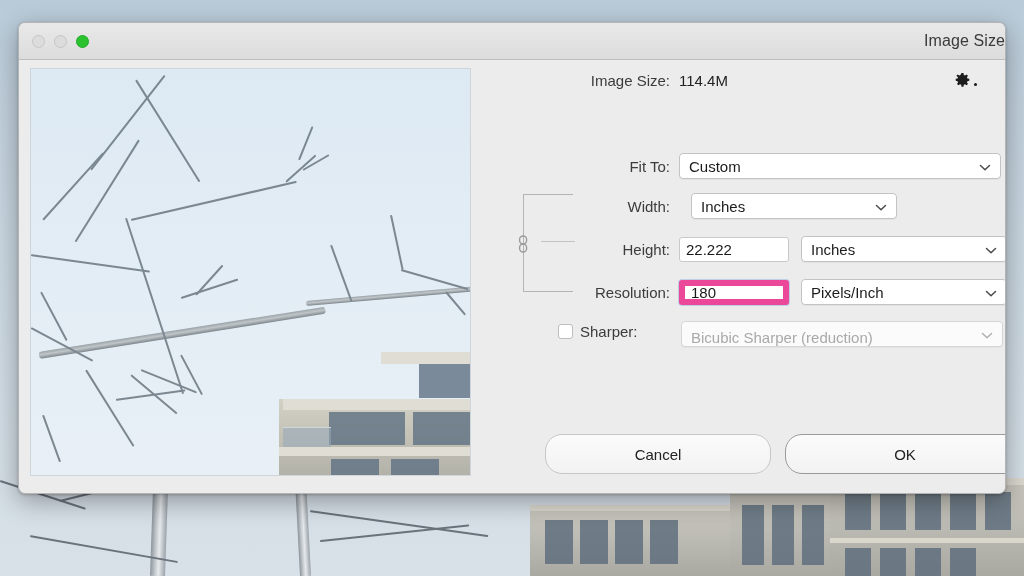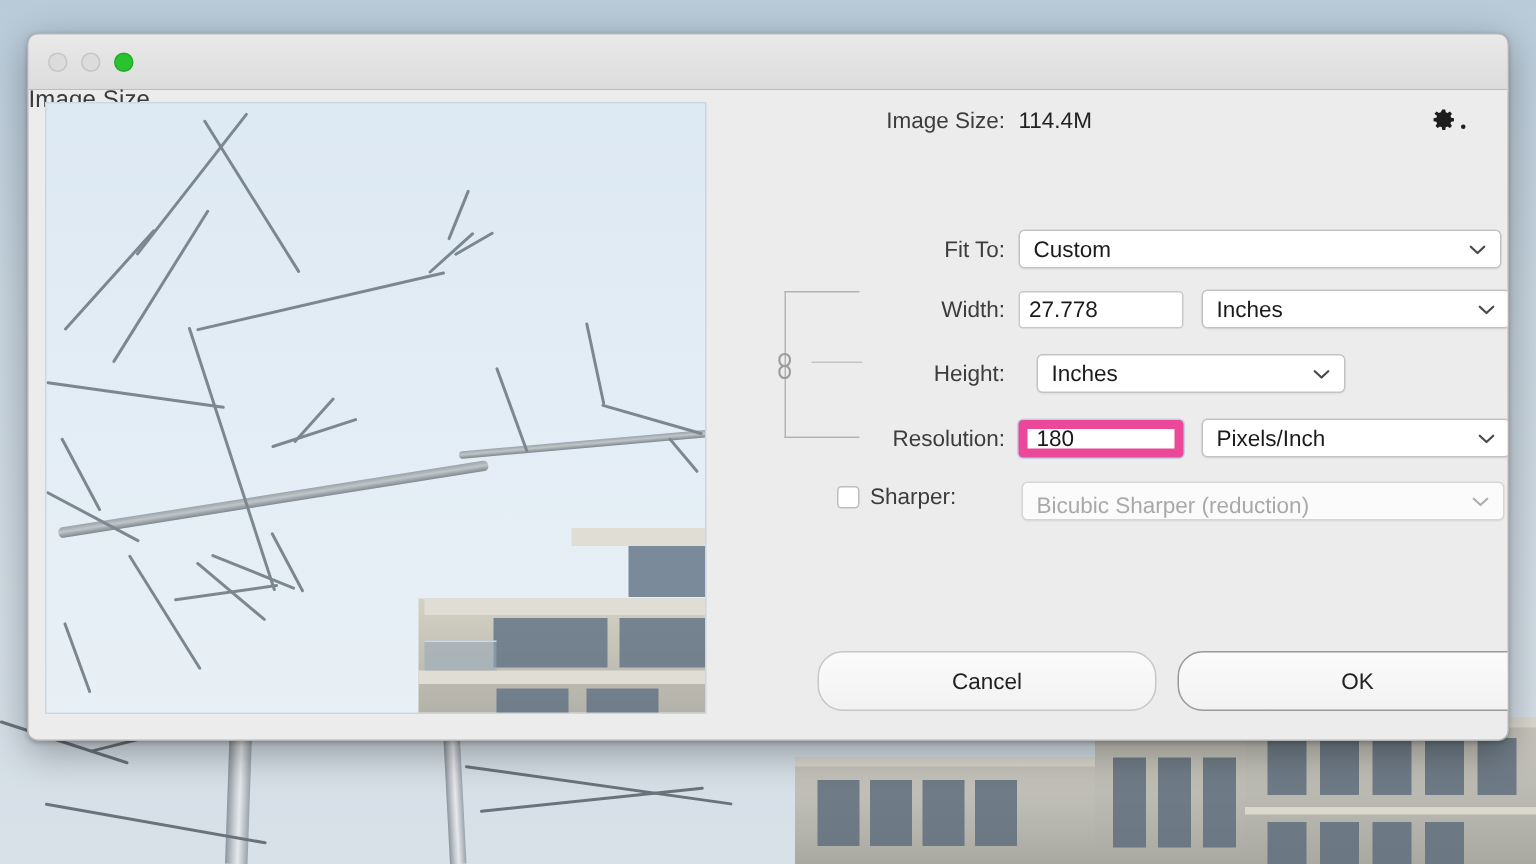--- a/index.html
+++ b/index.html
@@ -67,24 +67,23 @@
   }
   .traffic {
     position: absolute; top: 12px;
     width: 13px; height: 13px; border-radius: 50%;
   }
   .tl-close   { left: 13px; background: #dcdcdc; border: 1px solid #c6c6c6; }
   .tl-min     { left: 35px; background: #dcdcdc; border: 1px solid #c6c6c6; }
   .tl-zoom    { left: 57px; background: #2ac32f; border: 1px solid #23ab28; }
   #window-title {
     position: absolute; left: 0; right: 0; top: 9px;
-    text-align: left;
+    text-align: right;
     font-size: 16px; color: #3a3a3a;
     letter-spacing: .1px;
-    margin-top: 26px;
   }
 
   #dlg-body { position: relative; height: 434px; }
 
   
   #preview {
     position: absolute; left: 11px; top: 8px;
     width: 441px; height: 408px;
     background: #dfeaf4;
     border: 1px solid #cfd6db;
@@ -348,33 +347,33 @@
           <div class="link-icon">
             <svg width="14" height="20" viewBox="0 0 14 20" fill="none" stroke="#9b9b9b" stroke-width="1.4">
               <rect x="3.6" y="2" width="7" height="8" rx="3.5"></rect>
               <rect x="3.6" y="10" width="7" height="8" rx="3.5"></rect>
             </svg>
           </div>
         </div>
 
         <div class="row" style="left:0; top:133px;">
           <div class="lbl">Width:</div>
-          <input class="tfield" type="text" value="27.778" style="">
           <div class="sel units">
             <span>Inches</span>
             <span class="chev">
               <svg width="12" height="8" viewBox="0 0 12 8" fill="none" stroke="#4a4a4a" stroke-width="1.5" stroke-linecap="round" stroke-linejoin="round">
                   <path d="M1.5 2 L6 6.2 L10.5 2"></path>
                 </svg>
             </span>
           </div>
         </div>
 
         <div class="row" style="left:0; top:176px;">
           <div class="lbl">Height:</div>
+          <input class="tfield" type="text" value="22.222" style="">
           <div class="sel units">
             <span>Inches</span>
             <span class="chev">
               <svg width="12" height="8" viewBox="0 0 12 8" fill="none" stroke="#4a4a4a" stroke-width="1.5" stroke-linecap="round" stroke-linejoin="round">
                   <path d="M1.5 2 L6 6.2 L10.5 2"></path>
                 </svg>
             </span>
           </div>
         </div>
 

